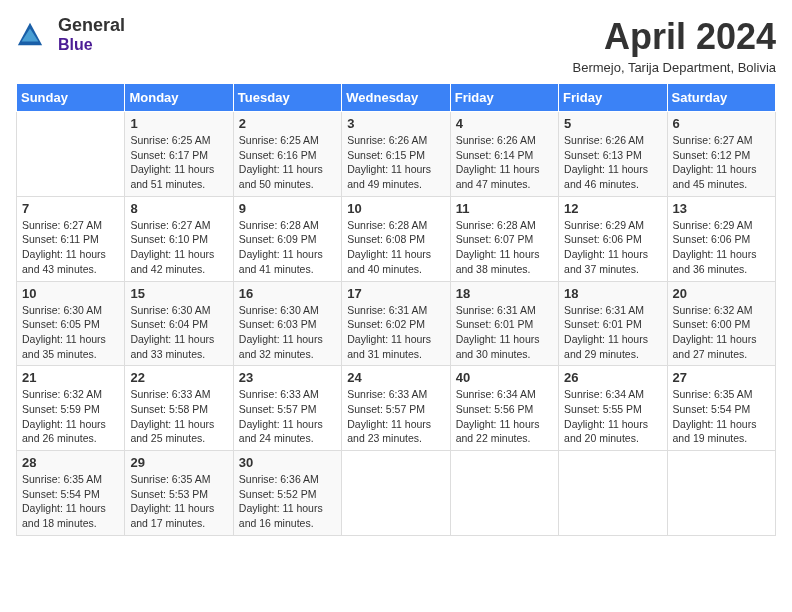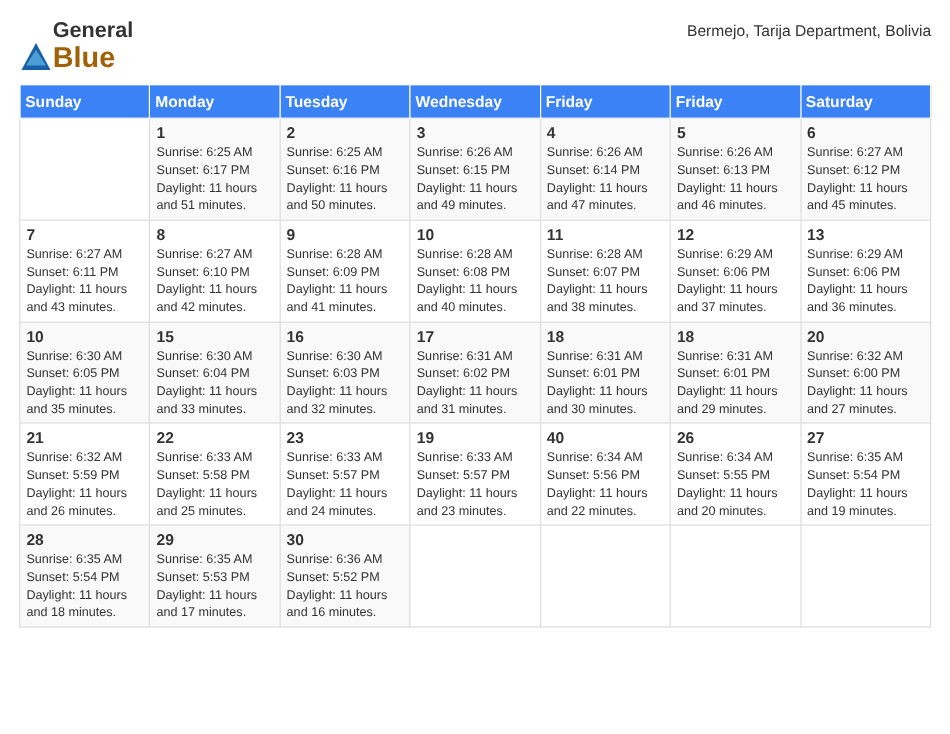--- a/index.html
+++ b/index.html
@@ -11,37 +11,37 @@
       padding: 16px;
     }
     .header {
       display: flex;
       justify-content: space-between;
       align-items: flex-start;
       margin-bottom: 8px;
     }
     .logo {
       display: flex;
-      align-items: flex-end;
-      gap: 0;
+      align-items: center;
+      gap: 14px;
     }
     .logo-text {
       display: flex;
       flex-direction: column;
       line-height: 1.1;
     }
     .logo-general {
       font-size: 18px;
       font-weight: bold;
       color: #333;
     }
     .logo-blue {
-      font-size: 24px;
-      font-weight: bold;
-      color: #a16207;
+      font-size: 16px;
+      font-weight: bold;
+      color: #4c1d95;
     }
     .logo-icon {
       width: 28px;
       height: 28px;
     }
     .title-block {
       text-align: right;
     }
     .month-title {
       font-size: 36px;
@@ -111,20 +111,21 @@
     <svg class="logo-icon" viewBox="0 0 30 30">
       <polygon points="15,2 28,26 2,26" fill="#1a5fa8"></polygon>
       <polygon points="15,8 24,22 6,22" fill="#4a9fd4"></polygon>
     </svg>
     <div class="logo-text">
       <span class="logo-general">General</span>
       <span class="logo-blue">Blue</span>
     </div>
   </div>
   <div class="title-block">
+    <div class="month-title">April 2024</div>
     <div class="location">Bermejo, Tarija Department, Bolivia</div>
   </div>
 </div>
 
 <table class="calendar">
   <thead>
     <tr>
     <th>Sunday</th>
         <th>Monday</th>
         <th>Tuesday</th>
@@ -229,21 +230,21 @@
         </td>
         <td>
           <span class="day-number">22</span>
           <div class="day-info">Sunrise: 6:33 AM<br>Sunset: 5:58 PM<br>Daylight: 11 hours<br>and 25 minutes.</div>
         </td>
         <td>
           <span class="day-number">23</span>
           <div class="day-info">Sunrise: 6:33 AM<br>Sunset: 5:57 PM<br>Daylight: 11 hours<br>and 24 minutes.</div>
         </td>
         <td>
-          <span class="day-number">19</span>
+          <span class="day-number">24</span>
           <div class="day-info">Sunrise: 6:33 AM<br>Sunset: 5:57 PM<br>Daylight: 11 hours<br>and 23 minutes.</div>
         </td>
         <td>
           <span class="day-number">40</span>
           <div class="day-info">Sunrise: 6:34 AM<br>Sunset: 5:56 PM<br>Daylight: 11 hours<br>and 22 minutes.</div>
         </td>
         <td>
           <span class="day-number">26</span>
           <div class="day-info">Sunrise: 6:34 AM<br>Sunset: 5:55 PM<br>Daylight: 11 hours<br>and 20 minutes.</div>
         </td>

